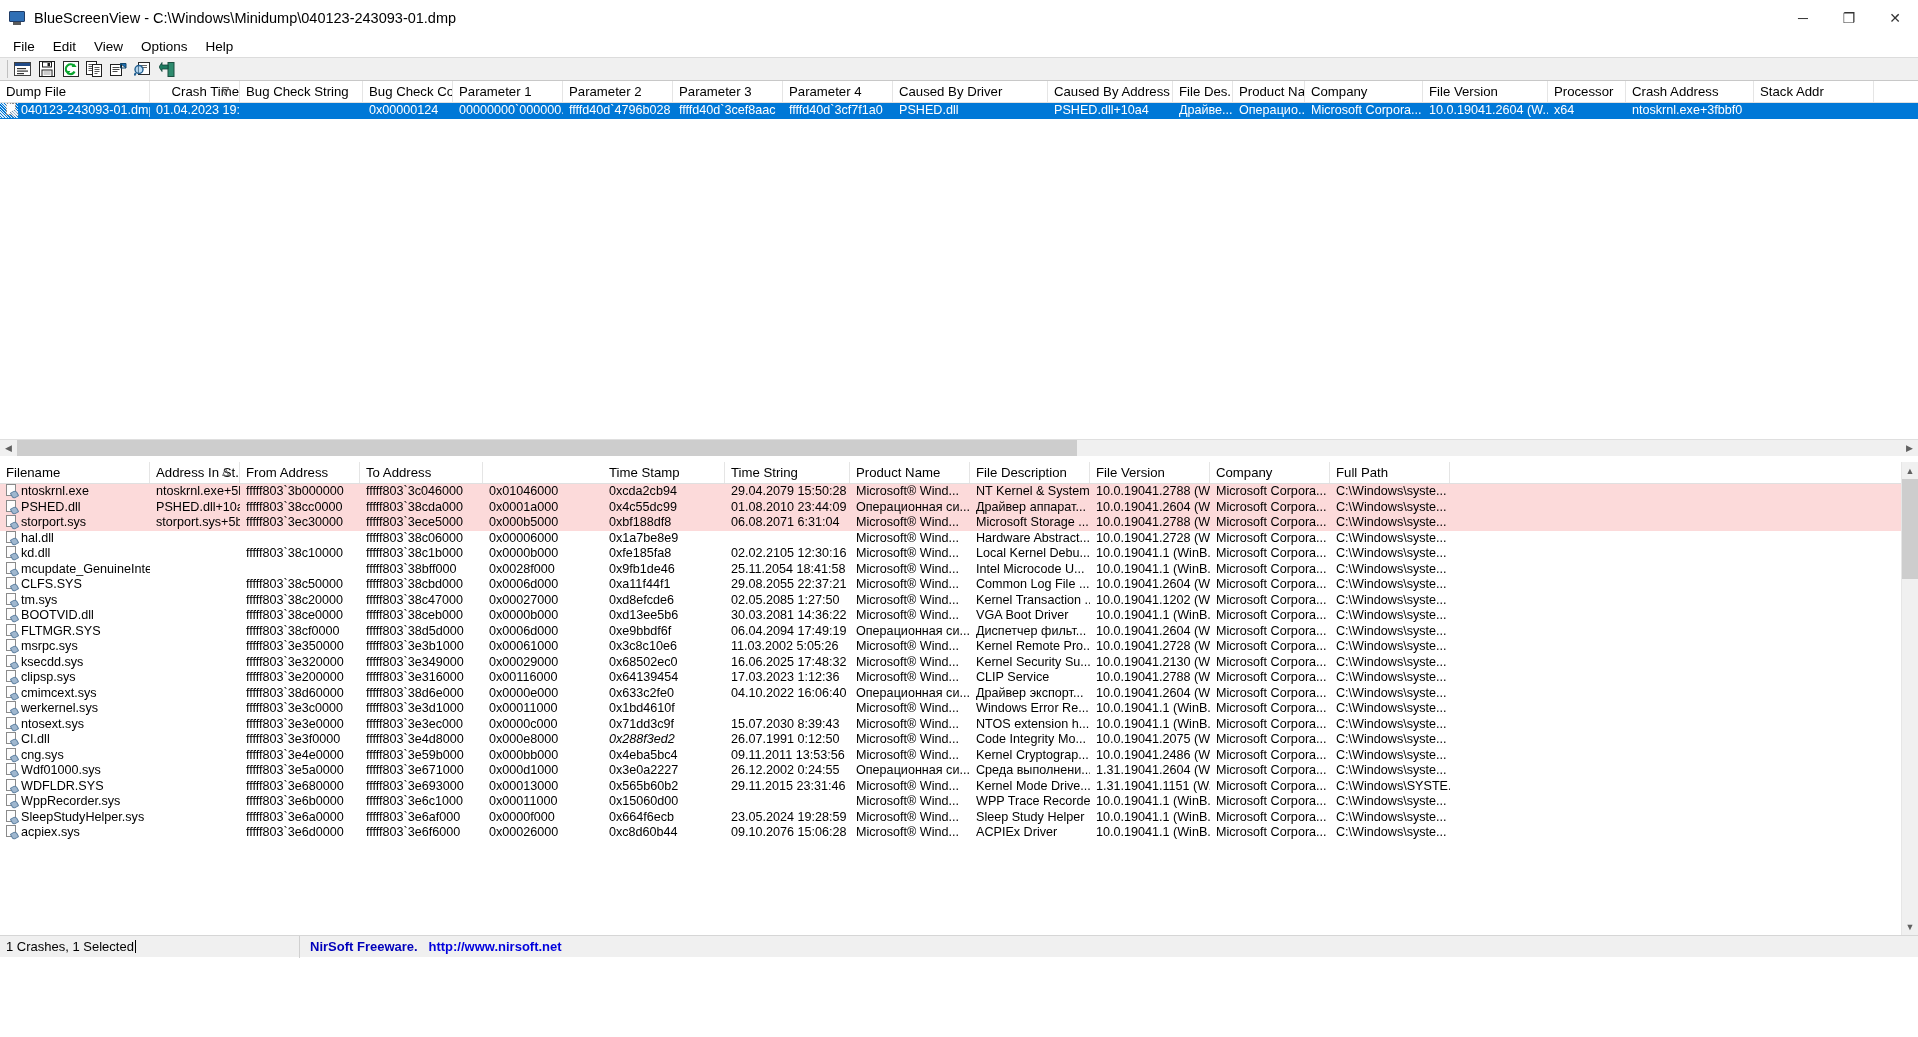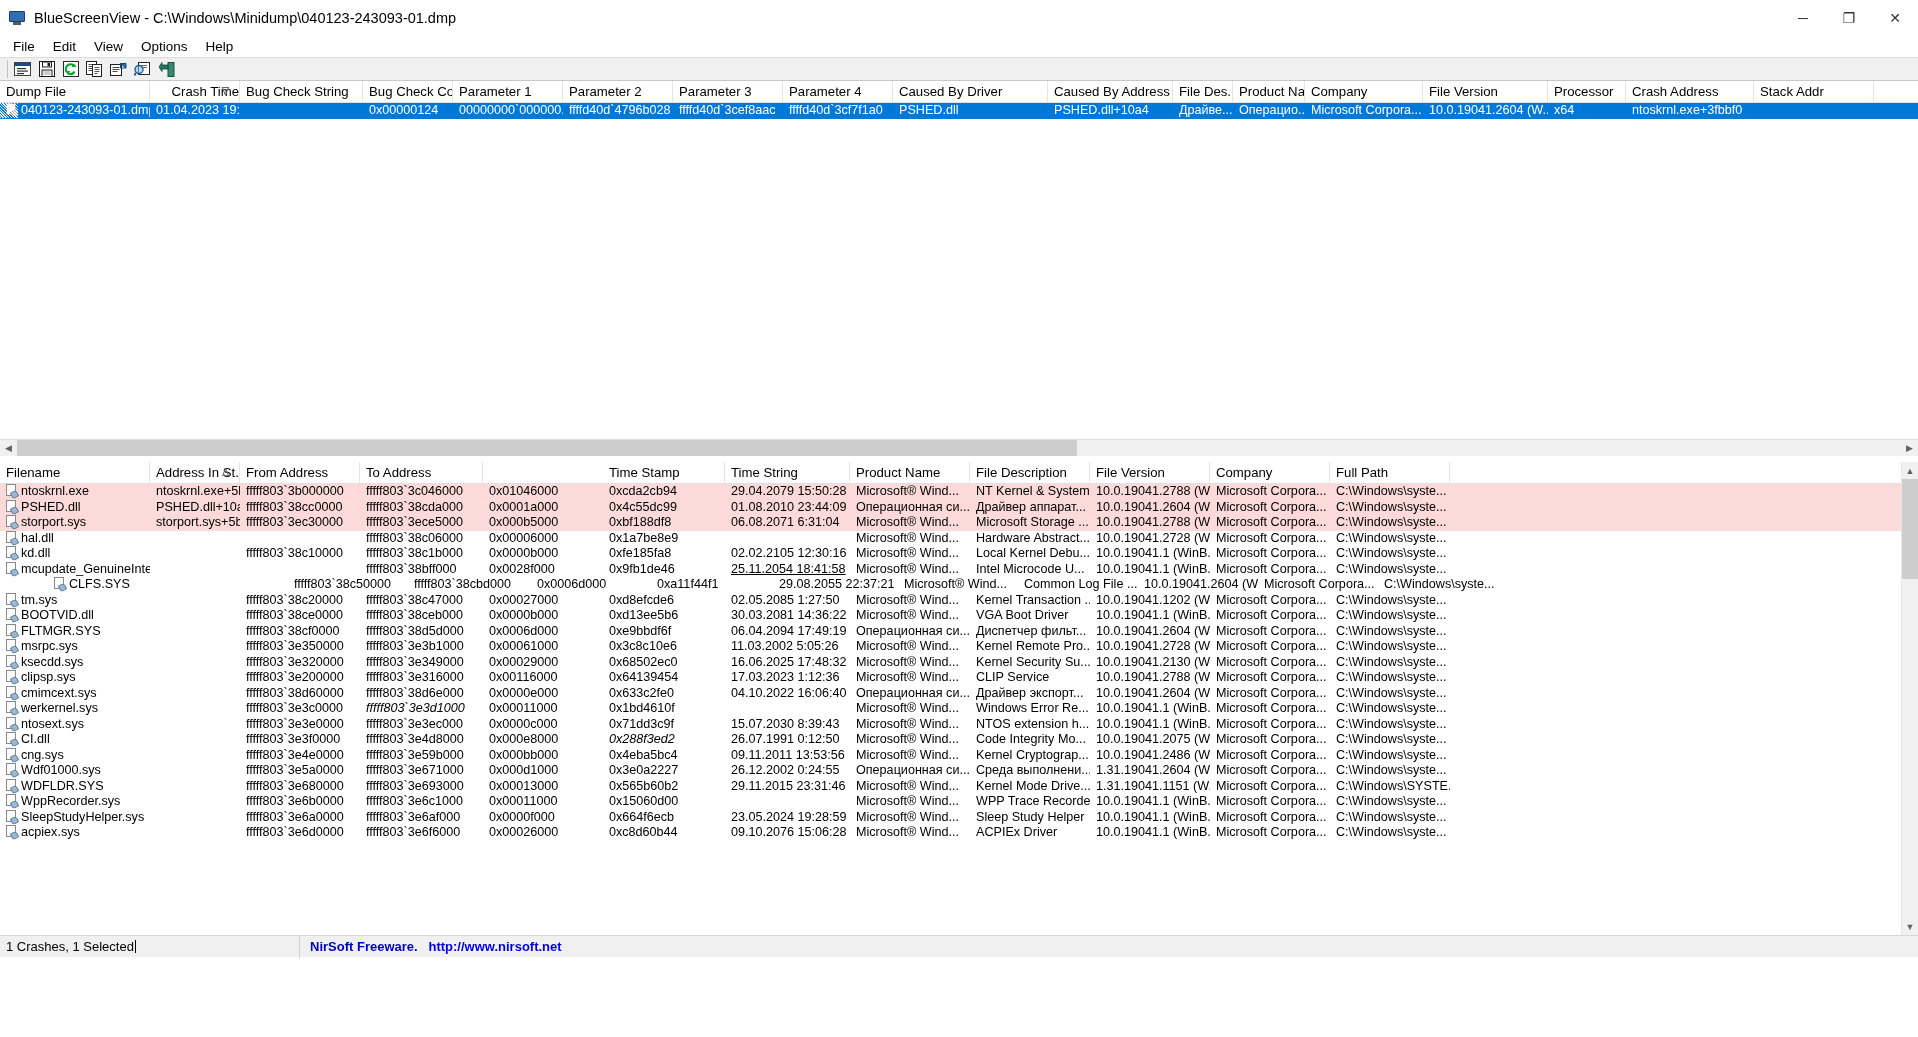--- a/index.html
+++ b/index.html
@@ -517,29 +517,29 @@
         <div class="cell" style="width: 120px;"><span>Microsoft Corpora...</span></div>
         <div class="cell" style="width: 120px;"><span>C:\Windows\syste...</span></div>
       </div>
       <div class="lv-row">
         <div class="cell" style="width: 150px;"><span class="ficon"><i></i><b></b></span><span>mcupdate_GenuineIntel.dll</span></div>
         <div class="cell" style="width: 90px;"><span></span></div>
         <div class="cell" style="width: 120px; margin-top: 17px;"><span>fffff803`38970000</span></div>
         <div class="cell" style="width: 123px;"><span>fffff803`38bff000</span></div>
         <div class="cell" style="width: 120px;"><span>0x0028f000</span></div>
         <div class="cell" style="width: 122px;"><span>0x9fb1de46</span></div>
-        <div class="cell" style="width: 125px; text-decoration: underline;"><span>25.11.2054 18:41:58</span></div>
+        <div class="cell" style="width: 125px;"><span>25.11.2054 18:41:58</span></div>
         <div class="cell" style="width: 120px;"><span>Microsoft® Wind...</span></div>
         <div class="cell" style="width: 120px;"><span>Intel Microcode U...</span></div>
         <div class="cell" style="width: 120px;"><span>10.0.19041.1 (WinB...</span></div>
         <div class="cell" style="width: 120px;"><span>Microsoft Corpora...</span></div>
         <div class="cell" style="width: 120px;"><span>C:\Windows\syste...</span></div>
       </div>
       <div class="lv-row">
-        <div class="cell" style="width: 150px; margin-left: 48px;"><span class="ficon"><i></i><b></b></span><span>CLFS.SYS</span></div>
+        <div class="cell" style="width: 150px;"><span class="ficon"><i></i><b></b></span><span>CLFS.SYS</span></div>
         <div class="cell" style="width: 90px;"><span></span></div>
         <div class="cell" style="width: 120px;"><span>fffff803`38c50000</span></div>
         <div class="cell" style="width: 123px;"><span>fffff803`38cbd000</span></div>
         <div class="cell" style="width: 120px;"><span>0x0006d000</span></div>
         <div class="cell" style="width: 122px;"><span>0xa11f44f1</span></div>
         <div class="cell" style="width: 125px;"><span>29.08.2055 22:37:21</span></div>
         <div class="cell" style="width: 120px;"><span>Microsoft® Wind...</span></div>
         <div class="cell" style="width: 120px;"><span>Common Log File ...</span></div>
         <div class="cell" style="width: 120px;"><span>10.0.19041.2604 (W...</span></div>
         <div class="cell" style="width: 120px;"><span>Microsoft Corpora...</span></div>
@@ -640,21 +640,21 @@
         <div class="cell" style="width: 120px;"><span>Операционная си...</span></div>
         <div class="cell" style="width: 120px;"><span>Драйвер экспорт...</span></div>
         <div class="cell" style="width: 120px;"><span>10.0.19041.2604 (W...</span></div>
         <div class="cell" style="width: 120px;"><span>Microsoft Corpora...</span></div>
         <div class="cell" style="width: 120px;"><span>C:\Windows\syste...</span></div>
       </div>
       <div class="lv-row">
         <div class="cell" style="width: 150px;"><span class="ficon"><i></i><b></b></span><span>werkernel.sys</span></div>
         <div class="cell" style="width: 90px;"><span></span></div>
         <div class="cell" style="width: 120px;"><span>fffff803`3e3c0000</span></div>
-        <div class="cell" style="width: 123px; font-style: italic;"><span>fffff803`3e3d1000</span></div>
+        <div class="cell" style="width: 123px;"><span>fffff803`3e3d1000</span></div>
         <div class="cell" style="width: 120px;"><span>0x00011000</span></div>
         <div class="cell" style="width: 122px;"><span>0x1bd4610f</span></div>
         <div class="cell" style="width: 125px;"><span></span></div>
         <div class="cell" style="width: 120px;"><span>Microsoft® Wind...</span></div>
         <div class="cell" style="width: 120px;"><span>Windows Error Re...</span></div>
         <div class="cell" style="width: 120px;"><span>10.0.19041.1 (WinB...</span></div>
         <div class="cell" style="width: 120px;"><span>Microsoft Corpora...</span></div>
         <div class="cell" style="width: 120px;"><span>C:\Windows\syste...</span></div>
       </div>
       <div class="lv-row">

